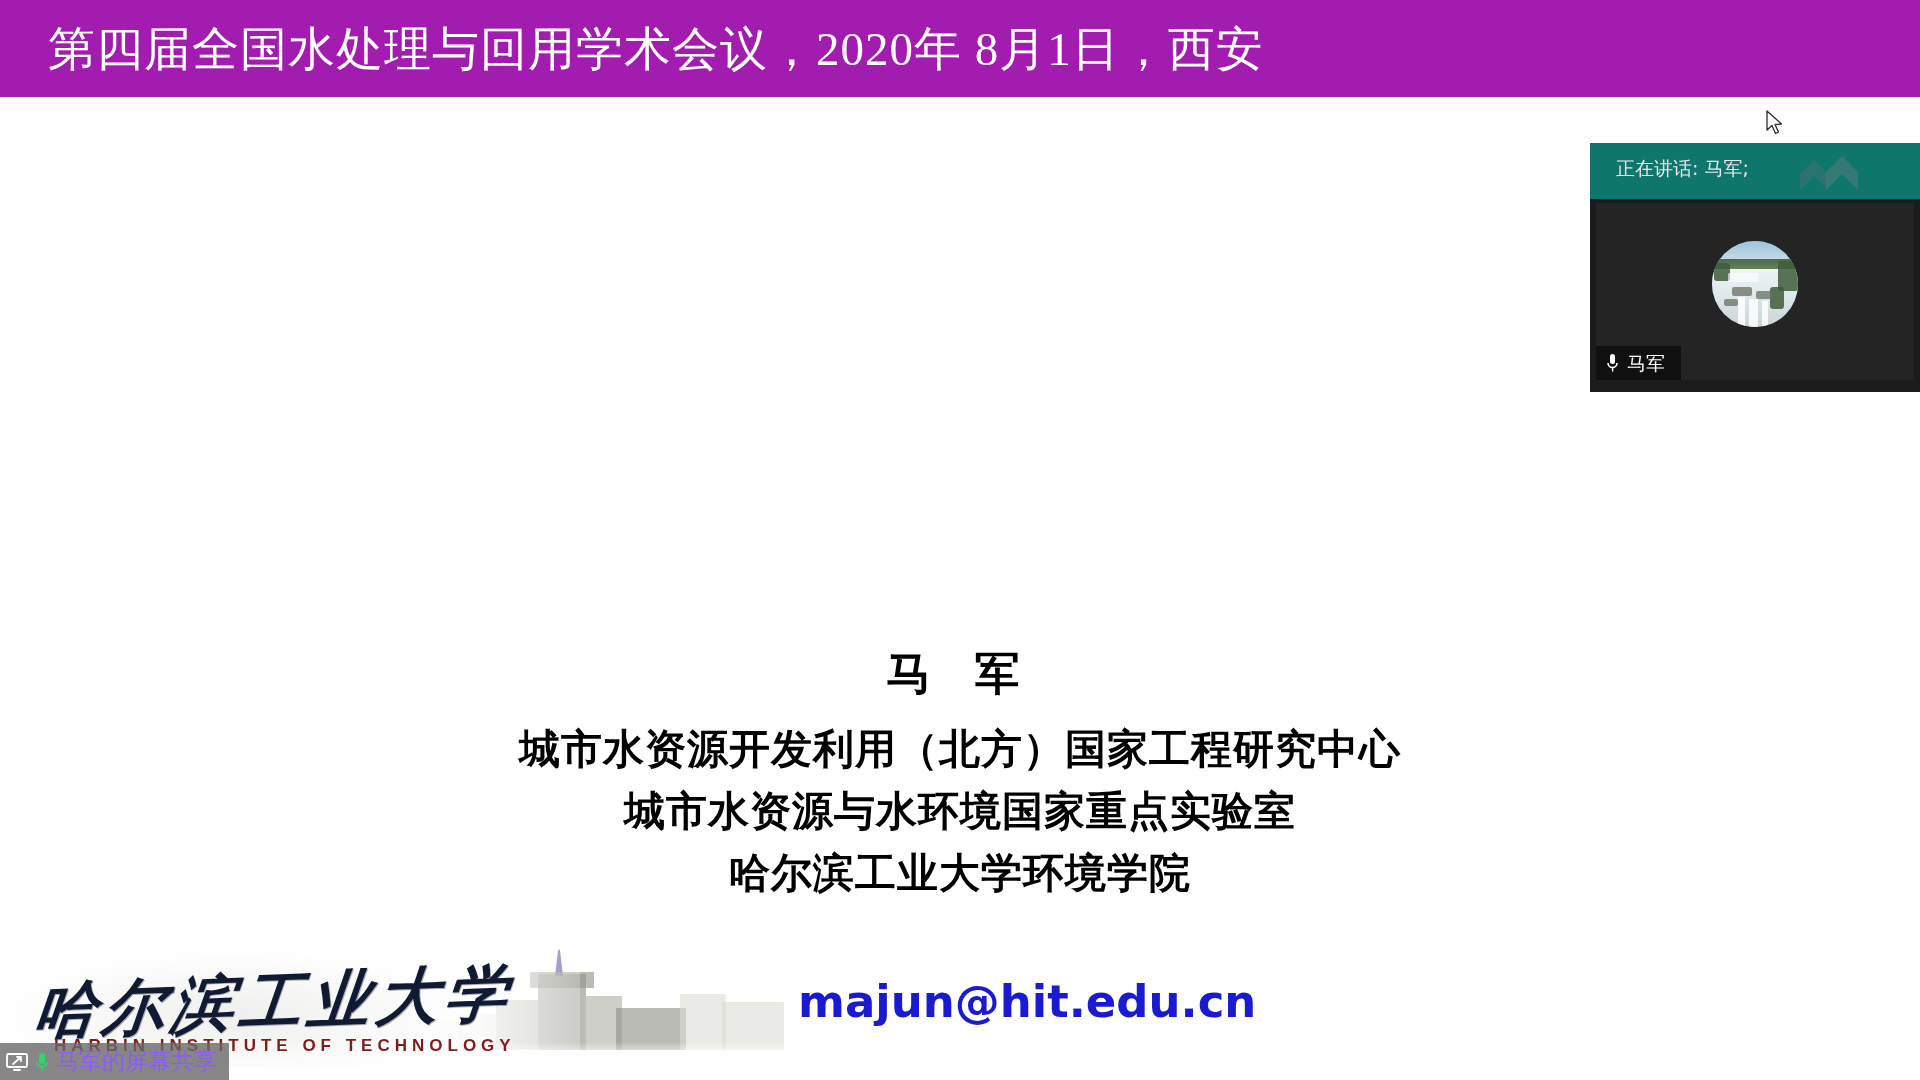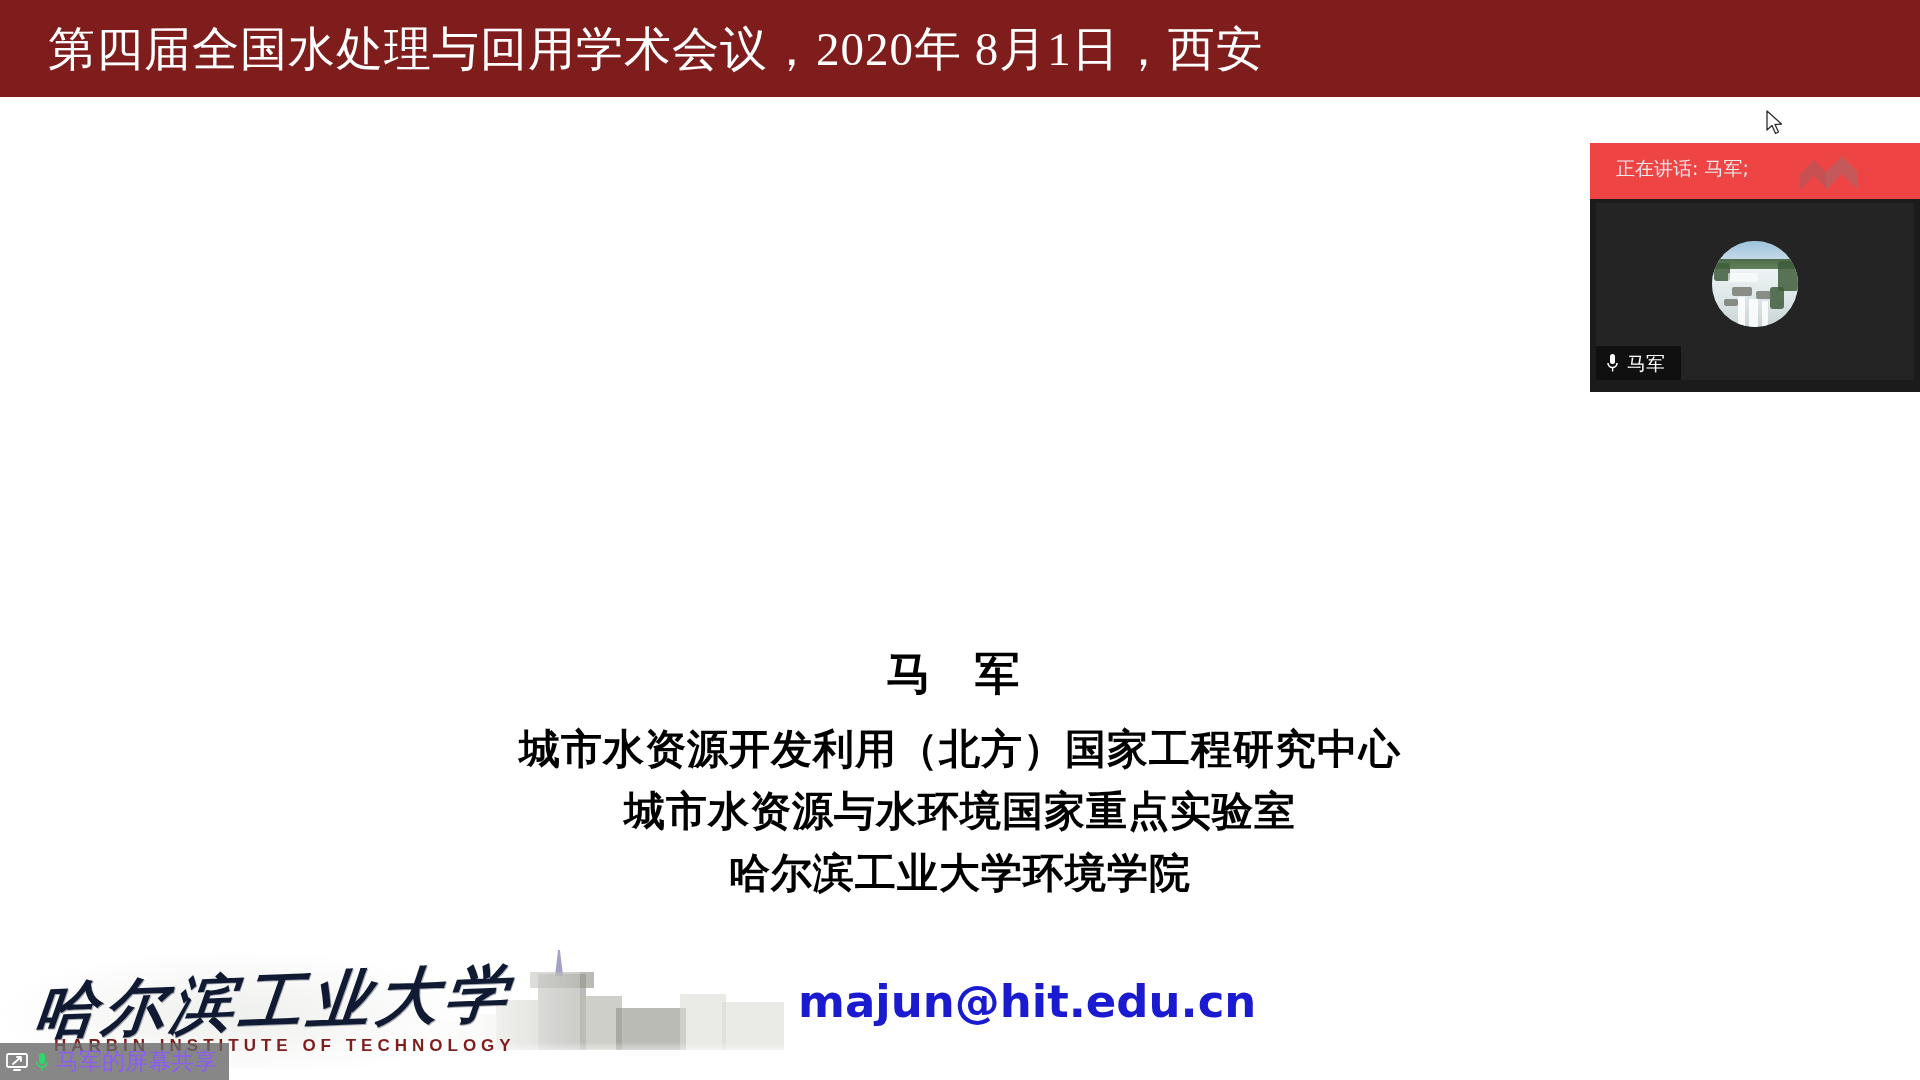--- a/index.html
+++ b/index.html
@@ -24,21 +24,21 @@
     height: 1080px;
     background: #ffffff;
   }
 
   
   #banner {
     position: absolute;
     left: 0; top: 0;
     width: 1920px;
     height: 97px;
-    background: #7f1d1d;
+    background: #a21caf;
     overflow: hidden;
   }
   #banner-text {
     position: absolute;
     left: 48px;
     top: 50%;
     transform: translateY(-50%);
     color: #ffffff;
     font-family: "Liberation Serif", "DejaVu Serif", serif;
     font-size: 47px;
@@ -213,21 +213,21 @@
     left: 1590px;
     top: 143px;
     width: 330px;
     height: 249px;
     background: #1b1b1b;
     overflow: hidden;
   }
   #video-header {
     position: relative;
     height: 56px;
-    background: #ef4444;
+    background: #0f766e;
     overflow: hidden;
   }
   #speaking-label {
     position: absolute;
     left: 26px;
     top: 16px;
     color: #e9e9e9;
     font-family: "DejaVu Sans", "Liberation Sans", sans-serif;
     font-size: 19px;
     line-height: 1;

